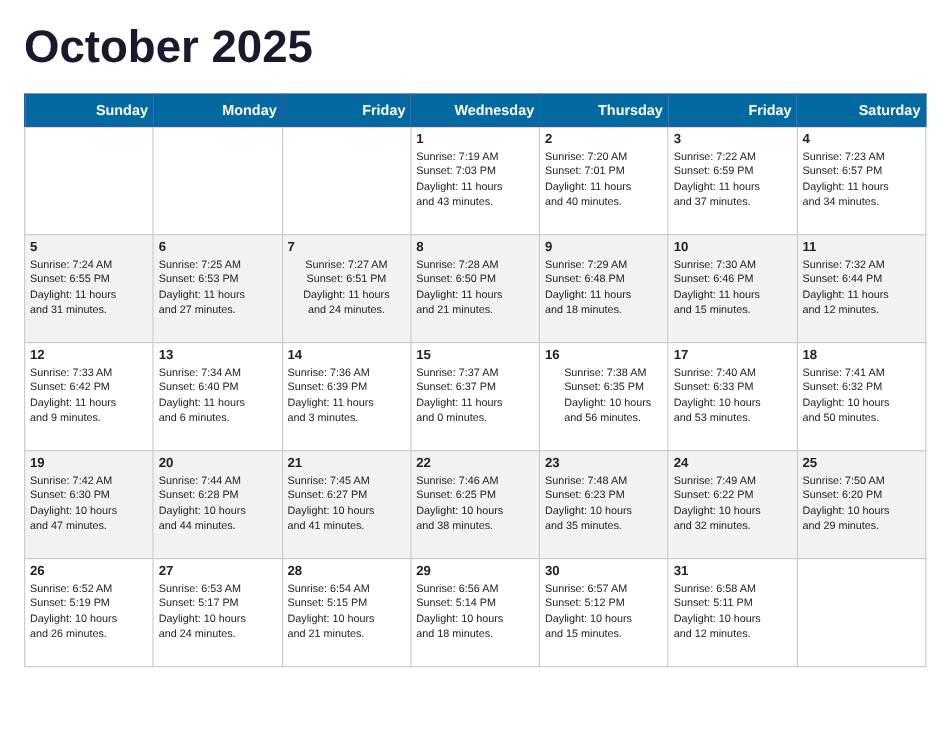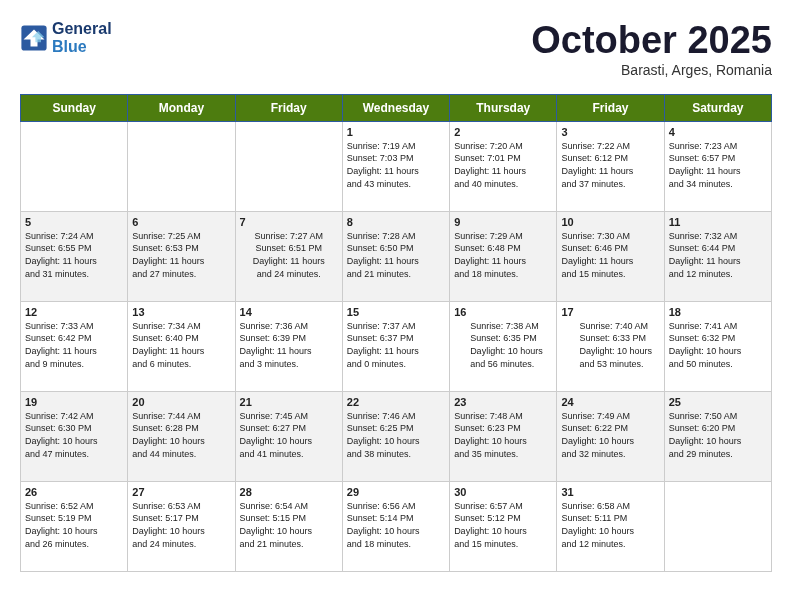--- a/index.html
+++ b/index.html
@@ -37,26 +37,26 @@
     .subtitle {
       font-size: 14px;
       color: #333;
     }
     .calendar {
       width: 100%;
       border-collapse: collapse;
       border: 1px solid #ccc;
     }
     .calendar th {
-      background: #4d7c0f;
+      background: #0369a1;
       color: #fff;
       font-size: 12px;
       font-weight: bold;
       padding: 6px 4px;
-      text-align: center;
+      text-align: right;
       border: 1px solid #2c5aa0;
     }
     .calendar td {
       vertical-align: top;
       width: calc(100% / 7);
       border: 1px solid #ccc;
       padding: 4px;
       font-size: 9.5px;
       color: #222;
       height: 90px;
@@ -73,34 +73,22 @@
     .cell-info {
       font-size: 9px;
       line-height: 1.4;
       color: #222;
     }
   </style>
 </head>
 <body>
 
 <div class="header">
-  <div class="logo">
-    <svg class="logo-icon" viewBox="0 0 40 40">
-      <rect x="2" y="2" width="36" height="36" rx="4" fill="#2c5aa0"></rect>
-      <polygon points="20,8 35,22 25,22 25,32 15,32 15,22 5,22" fill="white"></polygon>
-      <polygon points="26,10 35,19 30,19 30,26 22,26 22,19 17,19" fill="#87ceeb" opacity="0.7"></polygon>
-    </svg>
-    <div>
-      <div style="font-size:16px;font-weight:bold;color:#1a3a6e;">General</div>
-      <div style="font-size:16px;font-weight:bold;color:#2c7abf;">Blue</div>
-    </div>
-  </div>
   <div class="title-block">
     <div class="month-title">October 2025</div>
-    <div class="subtitle">Barasti, Arges, Romania</div>
   </div>
 </div>
 
 <table class="calendar">
   <thead>
     <tr>
     <th>Sunday</th>
         <th>Monday</th>
         <th>Friday</th>
         <th>Wednesday</th>
@@ -124,21 +112,21 @@
         <td>
           <div class="day-number">2</div>
           <div class="cell-info" style="white-space: pre-line;">Sunrise: 7:20 AM
 Sunset: 7:01 PM
 Daylight: 11 hours
 and 40 minutes.</div>
         </td>
         <td>
           <div class="day-number">3</div>
           <div class="cell-info" style="white-space: pre-line;">Sunrise: 7:22 AM
-Sunset: 6:12 PM
+Sunset: 6:59 PM
 Daylight: 11 hours
 and 37 minutes.</div>
         </td>
         <td>
           <div class="day-number">4</div>
           <div class="cell-info" style="white-space: pre-line;">Sunrise: 7:23 AM
 Sunset: 6:57 PM
 Daylight: 11 hours
 and 34 minutes.</div>
         </td>
@@ -225,21 +213,21 @@
         </td>
         <td>
           <div class="day-number">16</div>
           <div class="cell-info" style="white-space: pre-line; margin-left: 16px;">Sunrise: 7:38 AM
 Sunset: 6:35 PM
 Daylight: 10 hours
 and 56 minutes.</div>
         </td>
         <td>
           <div class="day-number">17</div>
-          <div class="cell-info" style="white-space: pre-line; margin-left: 18px;">Sunrise: 7:40 AM
+          <div class="cell-info" style="white-space: pre-line;">Sunrise: 7:40 AM
 Sunset: 6:33 PM
 Daylight: 10 hours
 and 53 minutes.</div>
         </td>
         <td>
           <div class="day-number">18</div>
           <div class="cell-info" style="white-space: pre-line;">Sunrise: 7:41 AM
 Sunset: 6:32 PM
 Daylight: 10 hours
 and 50 minutes.</div>

